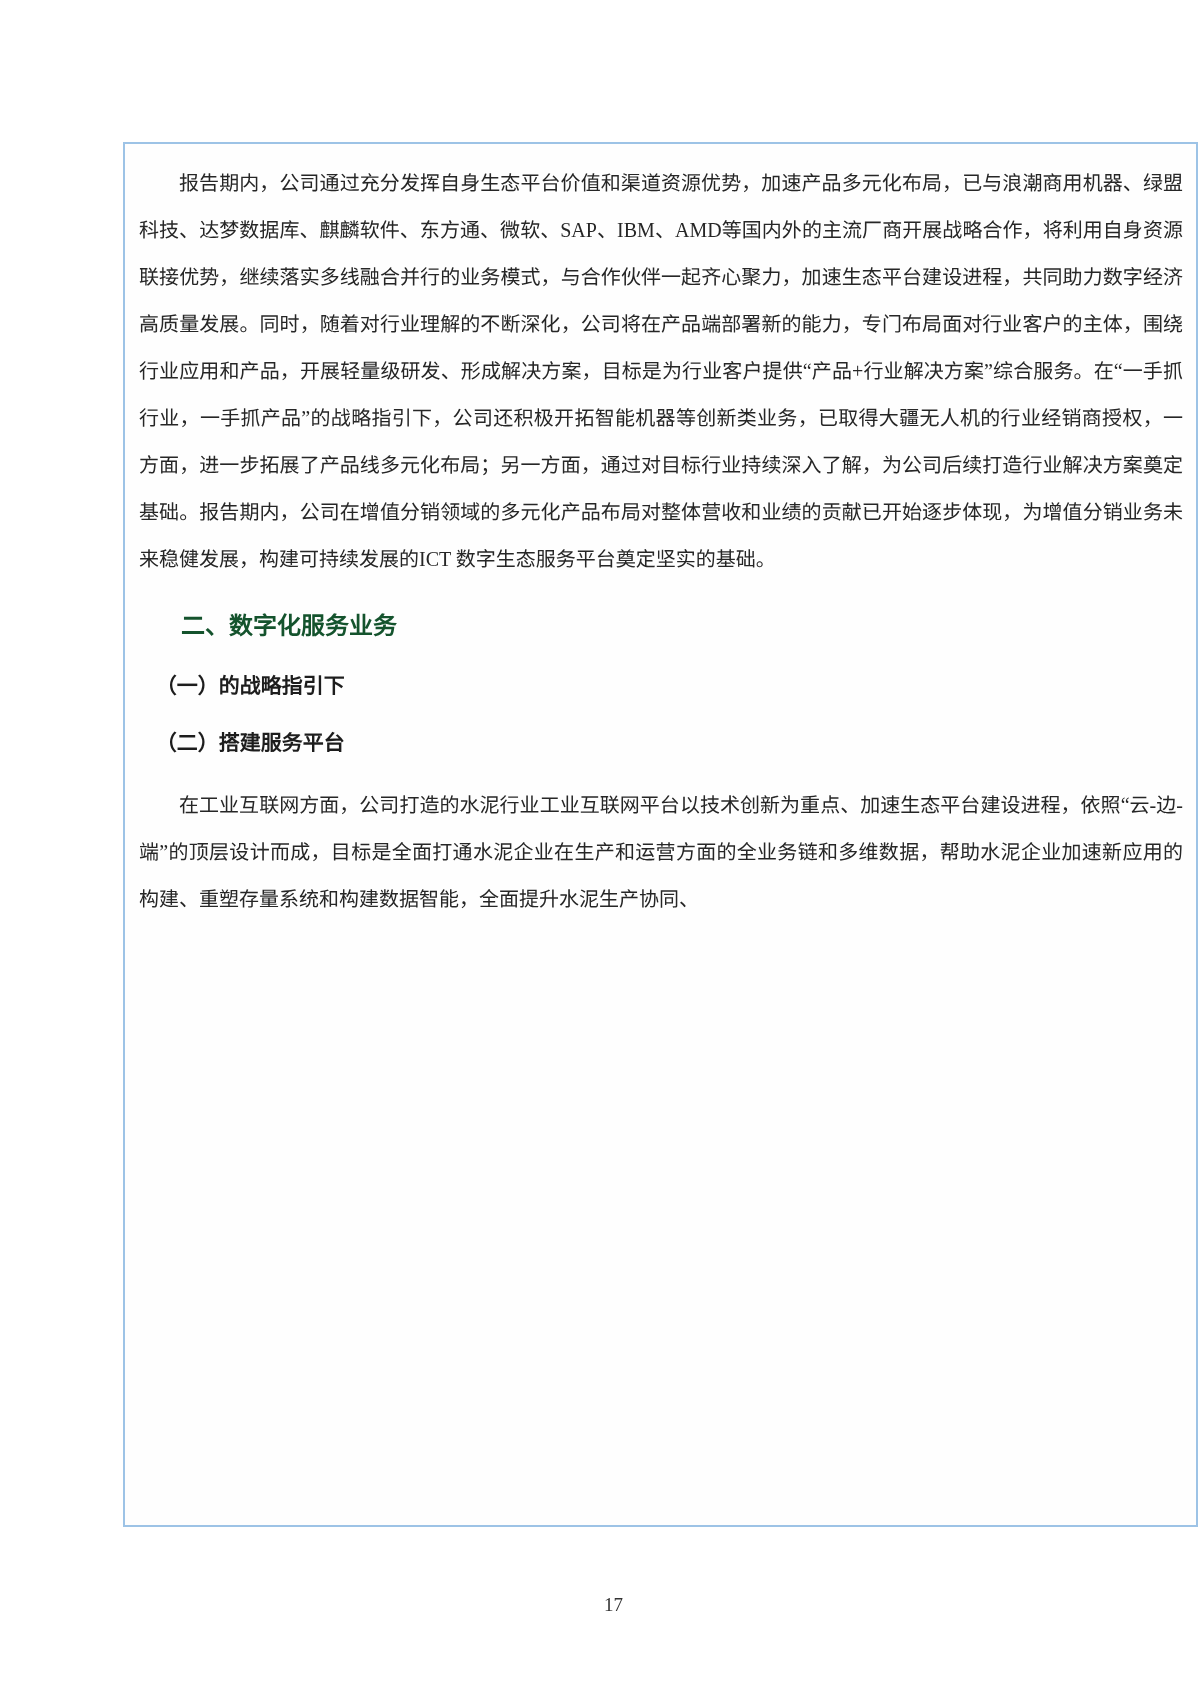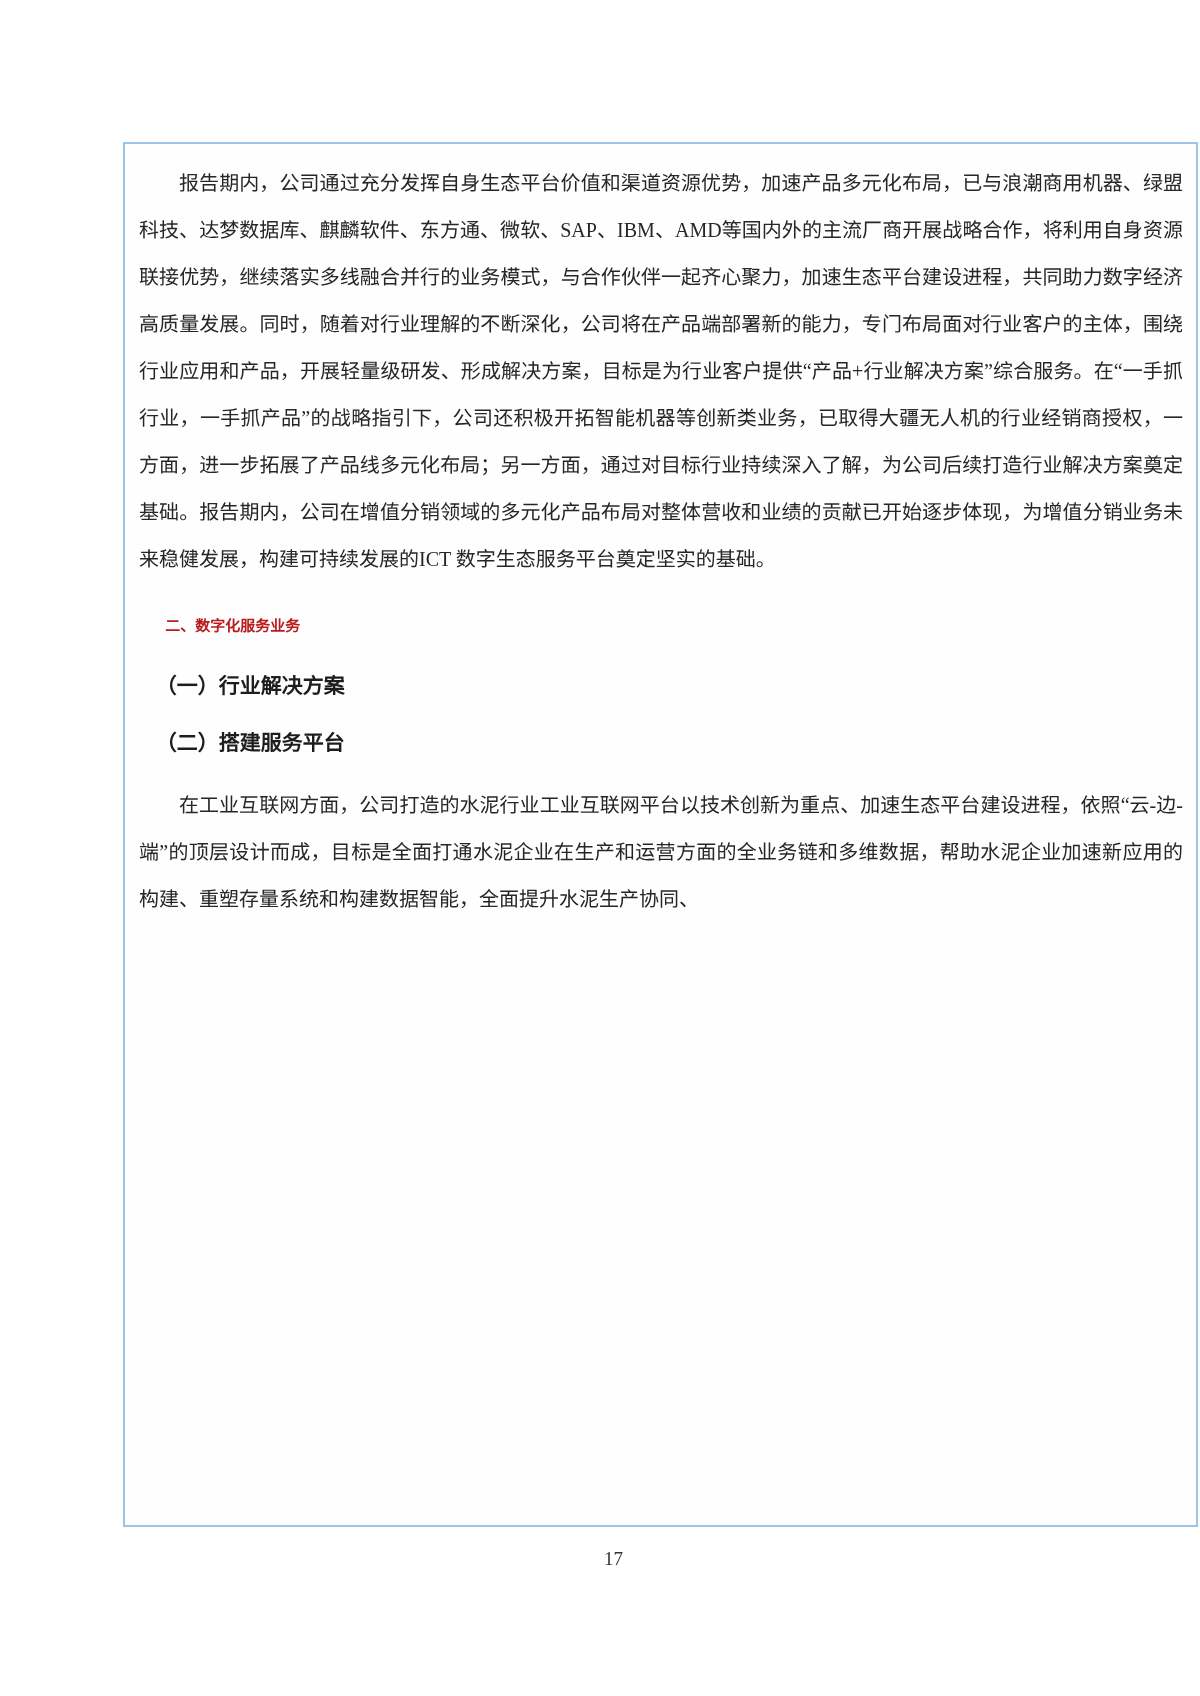--- a/index.html
+++ b/index.html
@@ -26,62 +26,62 @@
   .para {
     font-size: 20px;
     line-height: 47px;
     text-align: justify;
     text-justify: inter-ideograph;
     text-indent: 2em;
     color: #262626;
   }
 
   .h-section {
-    font-size: 15px;
+    font-size: 24px;
     font-weight: bold;
     line-height: 47px;
     text-indent: 1.75em;
     margin-top: 20px;
-    color: #b91c1c;
+    color: #14532d;
   }
   .h-sub {
     font-size: 21px;
     font-weight: bold;
     line-height: 47px;
     text-indent: 0.8em;
     color: #1d1d1d;
   }
 
   #h-sub1 { margin-top: 13px; }
   #p2     { margin-top: 22px; }
   #h-sub2 { margin-top: 10px; }
   #p3     { margin-top: 20px; }
   #p4     { margin-top: 15px; }
 
   .page-footer {
     position: absolute;
-    top: 1546px;
+    top: 1592px;
     left: 0;
     width: 1196px;
     text-align: center;
     font-size: 19px;
     line-height: 26px;
     color: #333333;
     padding-left: 31px;
   }
 </style>
 </head>
 <body>
 
 <div class="content-frame">
   <p class="para" id="p1">报告期内，公司通过充分发挥自身生态平台价值和渠道资源优势，加速产品多元化布局，已与浪潮商用机器、绿盟科技、达梦数据库、麒麟软件、东方通、微软、SAP、IBM、AMD等国内外的主流厂商开展战略合作，将利用自身资源联接优势，继续落实多线融合并行的业务模式，与合作伙伴一起齐心聚力，加速生态平台建设进程，共同助力数字经济高质量发展。同时，随着对行业理解的不断深化，公司将在产品端部署新的能力，专门布局面对行业客户的主体，围绕行业应用和产品，开展轻量级研发、形成解决方案，目标是为行业客户提供“产品+行业解决方案”综合服务。在“一手抓行业，一手抓产品”的战略指引下，公司还积极开拓智能机器等创新类业务，已取得大疆无人机的行业经销商授权，一方面，进一步拓展了产品线多元化布局；另一方面，通过对目标行业持续深入了解，为公司后续打造行业解决方案奠定基础。报告期内，公司在增值分销领域的多元化产品布局对整体营收和业绩的贡献已开始逐步体现，为增值分销业务未来稳健发展，构建可持续发展的ICT 数字生态服务平台奠定坚实的基础。</p>
 
   <h2 class="h-section" id="h-section">二、数字化服务业务</h2>
 
-  <h3 class="h-sub" id="h-sub1">（一）行业解决方案</h3>
+  <h3 class="h-sub" id="h-sub1">（一）的战略指引下</h3>
 
 
   <h3 class="h-sub" id="h-sub2">（二）搭建服务平台</h3>
 
 
   <p class="para" id="p4">在工业互联网方面，公司打造的水泥行业工业互联网平台以技术创新为重点、加速生态平台建设进程，依照“云-边-端”的顶层设计而成，目标是全面打通水泥企业在生产和运营方面的全业务链和多维数据，帮助水泥企业加速新应用的构建、重塑存量系统和构建数据智能，全面提升水泥生产协同、</p>
 </div>
 
 <div class="page-footer">17</div>
 

